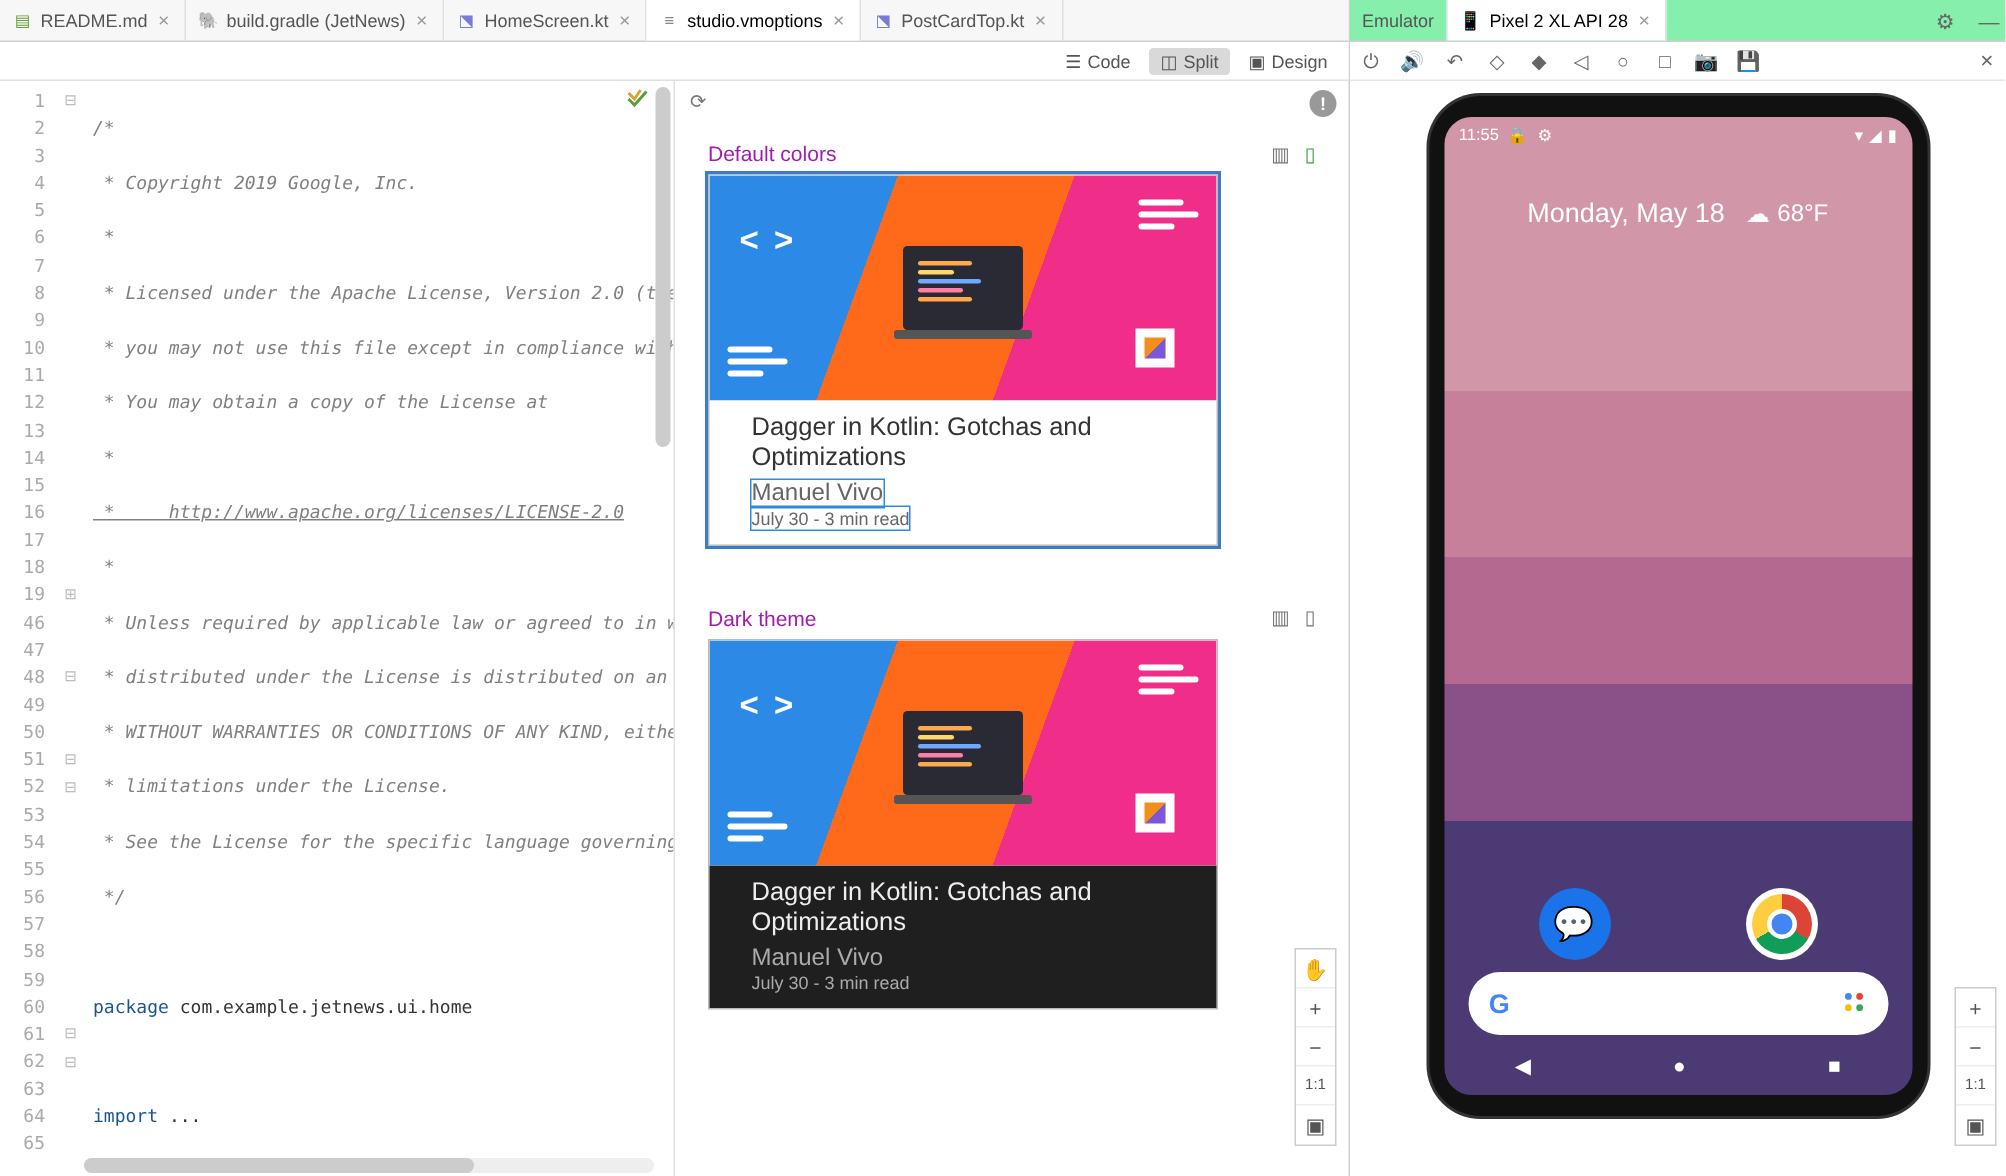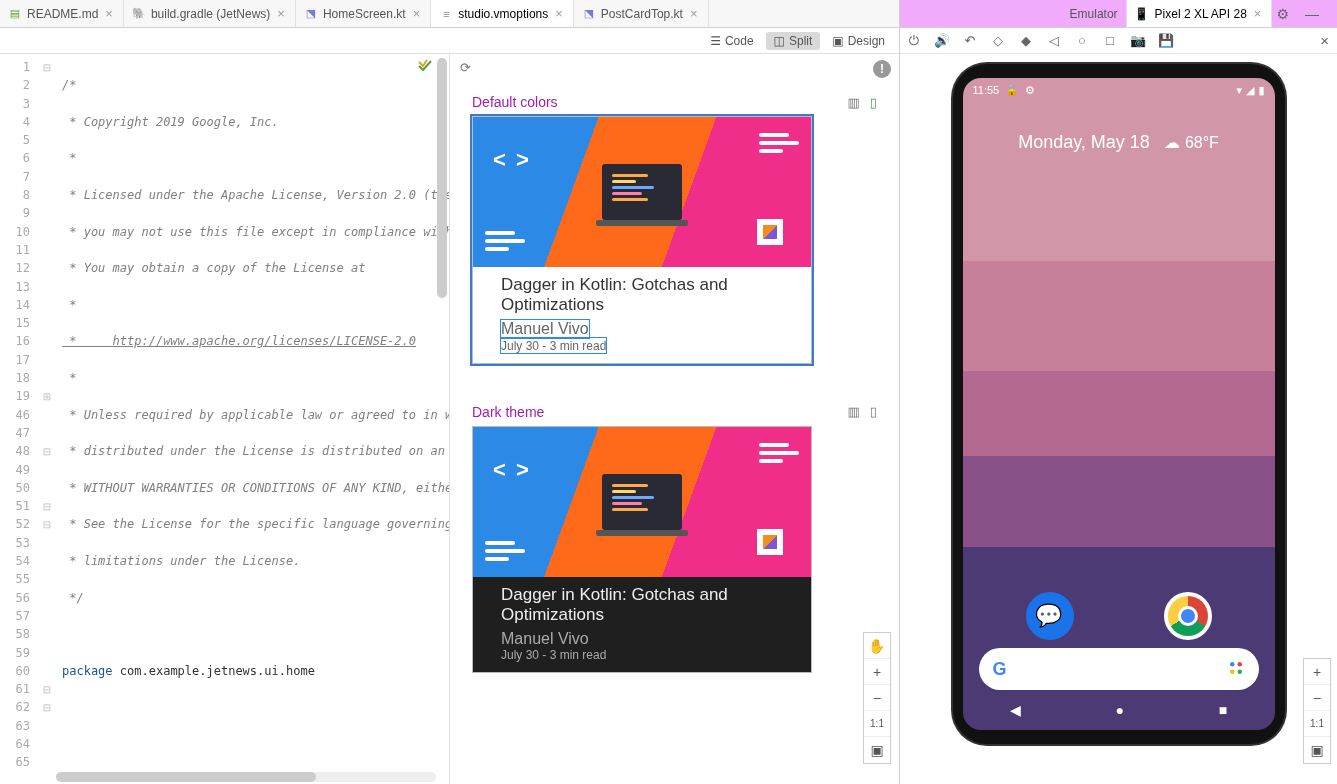--- a/index.html
+++ b/index.html
@@ -75,21 +75,21 @@
 .card-author { font-size: 16px; color: #666; }
 .card-meta { font-size: 12px; color: #666; }
 .dark .card-author,.dark .card-meta{ color:#aaa; }
 .selbox { display:inline-block; outline:1px solid #2c8ae6; }
 
 .zoom-ctrl { position:absolute; right:8px; bottom:20px; display:flex; flex-direction:column; border:1px solid #ccc; background:#fff; }
 .zoom-btn { width:26px; height:26px; display:flex; align-items:center; justify-content:center; border-bottom:1px solid #eee; font-size:14px; color:#555; cursor:pointer; }
 .zoom-btn:last-child{border:none;}
 
 
-.emu-tabbar { display:flex; align-items:center; height:28px; border-bottom:1px solid #d0d0d0; background:#f0abfc; font-size:12px; justify-content:flex-end; padding-right:14px; }
+.emu-tabbar { display:flex; align-items:center; height:28px; border-bottom:1px solid #d0d0d0; background:#86efac; font-size:12px; justify-content:space-between; padding-right:0; }
 .emu-tabs { display:flex; height:100%; }
 .emu-gear { color:#666; padding:0 4px; cursor:pointer; font-size:14px; }
 .emu-toolbar { display:flex; align-items:center; height:26px; padding:0 6px; gap:12px; border-bottom:1px solid #e5e5e5; color:#666; }
 .emu-toolbar .tb-icon{ width:16px; height:16px; cursor:pointer; display:flex; align-items:center; justify-content:center; }
 .emu-close{ position:absolute; right:8px; font-size:15px; }
 .emu-stage { flex:1; position:relative; display:flex; justify-content:center; align-items:flex-start; padding-top:10px; }
 .phone { width:332px; height:680px; background:#111; border-radius:34px; padding:14px 10px; position:relative; box-shadow:0 0 0 2px #333; }
 .phone-inner { width:100%; height:100%; background:linear-gradient(180deg,#d296a9 0%,#d296a9 28%,#c6809a 28%,#c6809a 45%,#b46a90 45%,#b46a90 58%,#8a5088 58%,#8a5088 72%,#4b3a73 72%,#4b3a73 100%); border-radius:18px; position:relative; overflow:hidden; }
 .statusbar { position:absolute; top:0; left:0; right:0; height:24px; display:flex; align-items:center; justify-content:space-between; padding:0 10px; color:#fff; font-size:11px; }
 .sb-left{display:flex; gap:6px; align-items:center;}
@@ -248,26 +248,27 @@
 <div class="code-line"><span class="c-comment"> *</span></div>
 <div class="code-line"><span class="c-comment"> * Licensed under the Apache License, Version 2.0 (the</span></div>
 <div class="code-line"><span class="c-comment"> * you may not use this file except in compliance with</span></div>
 <div class="code-line"><span class="c-comment"> * You may obtain a copy of the License at</span></div>
 <div class="code-line"><span class="c-comment"> *</span></div>
 <div class="code-line"><span class="c-comment c-link"> *     http://www.apache.org/licenses/LICENSE-2.0</span></div>
 <div class="code-line"><span class="c-comment"> *</span></div>
 <div class="code-line"><span class="c-comment"> * Unless required by applicable law or agreed to in wr</span></div>
 <div class="code-line"><span class="c-comment"> * distributed under the License is distributed on an "</span></div>
 <div class="code-line"><span class="c-comment"> * WITHOUT WARRANTIES OR CONDITIONS OF ANY KIND, either</span></div>
+<div class="code-line"><span class="c-comment"> * limitations under the License.</span></div>
 <div class="code-line"><span class="c-comment"> * See the License for the specific language governing</span></div>
-<div class="code-line"><span class="c-comment"> * limitations under the License.</span></div>
 <div class="code-line"><span class="c-comment"> */</span></div>
 <div class="code-line"></div>
 <div class="code-line"><span class="c-key">package</span><span class="c-text"> com.example.jetnews.ui.home</span></div>
 <div class="code-line"></div>
+<div class="code-line"><span class="c-key">import</span><span class="c-text"> ...</span></div>
 <div class="code-line"></div>
 
 
 
 
 
 
 
 
 

